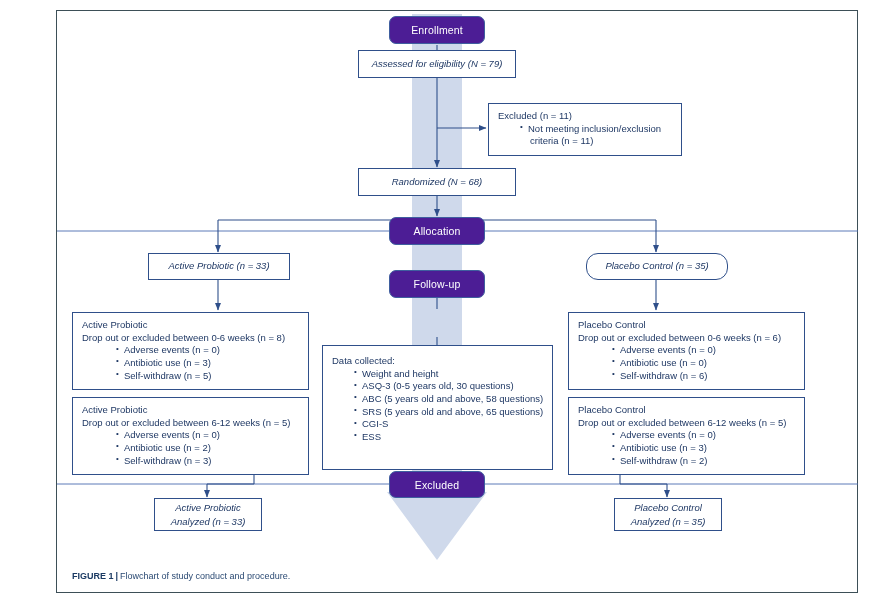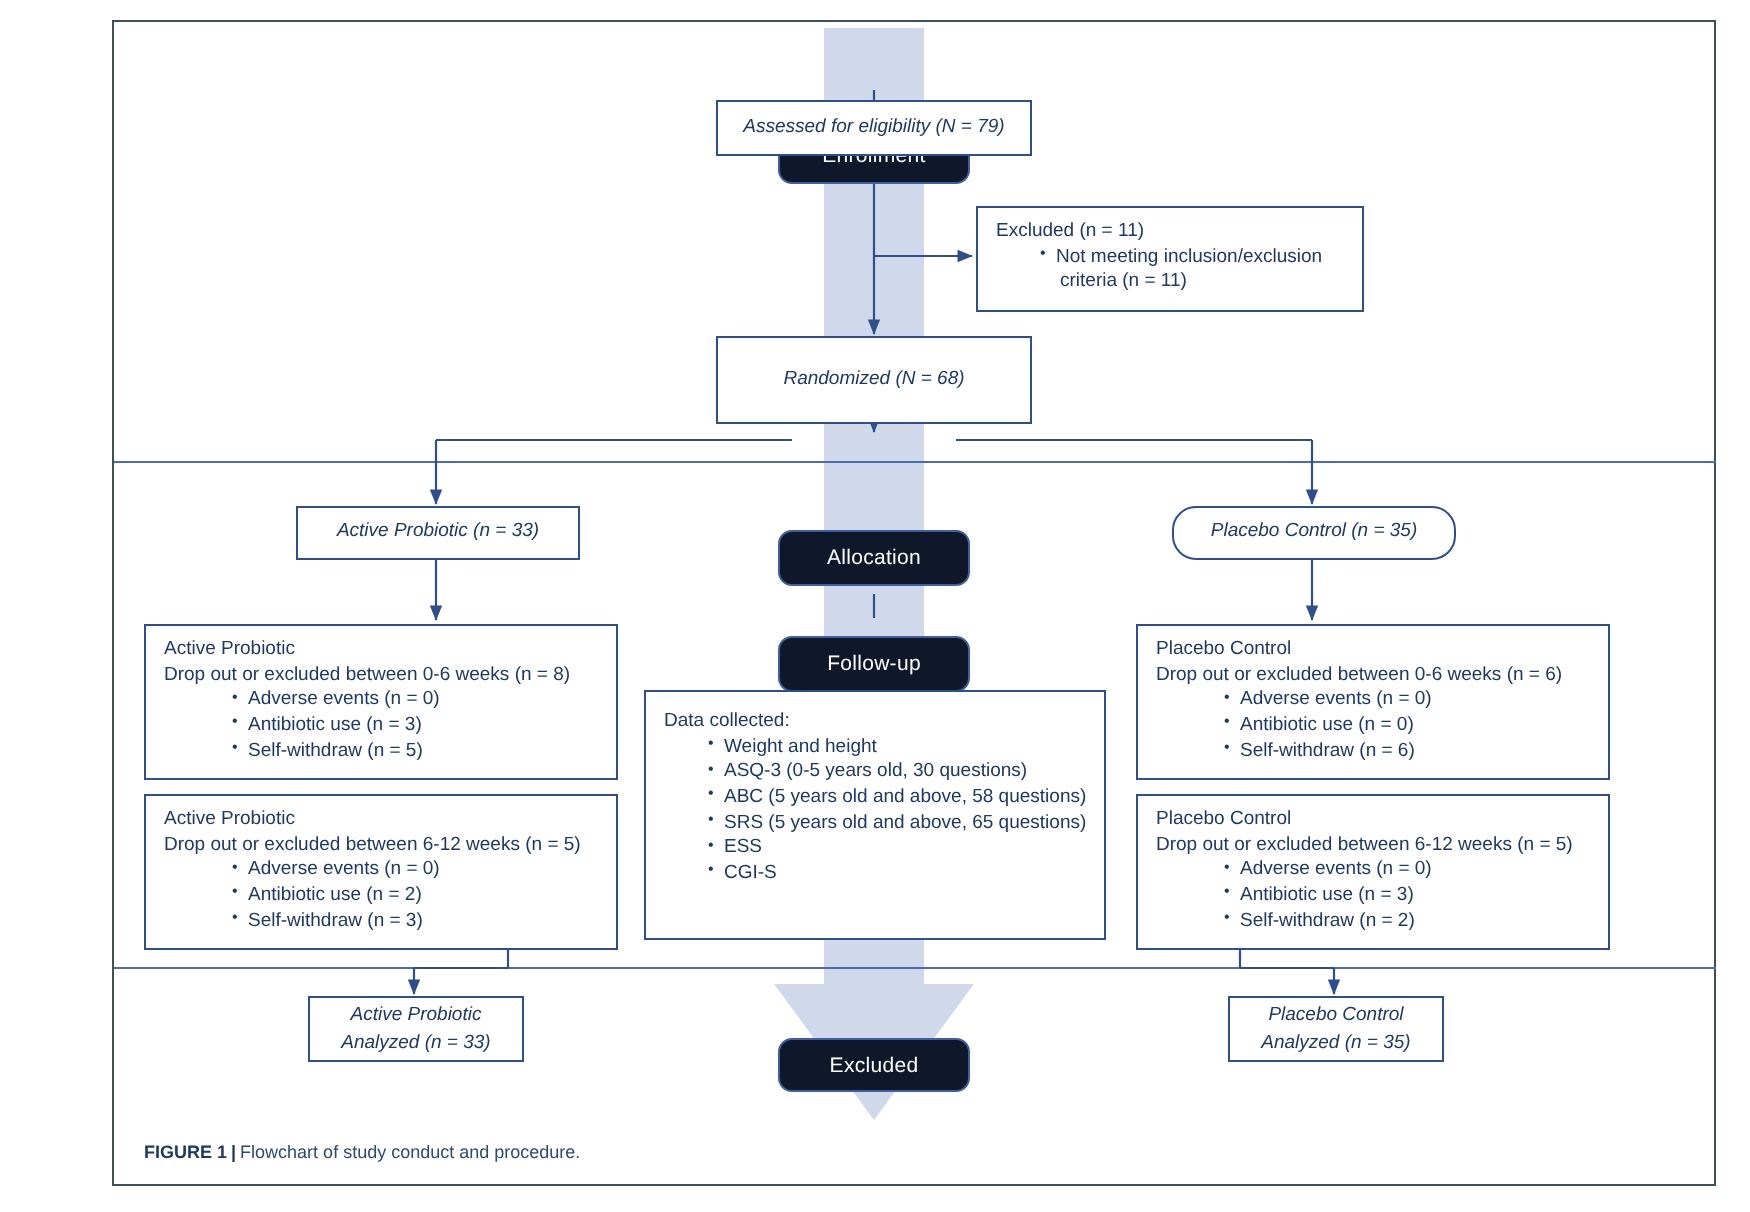--- a/index.html
+++ b/index.html
@@ -56,32 +56,31 @@
     position: absolute;
     left: 0; top: 0;
     width: 875px;
     height: 606px;
     pointer-events: none;
   }
 
   
   .stage {
     position: absolute;
-    background: #0f172a;
+    background: #4c1d95;
     border: 1px solid #3f5f9f;
     border-radius: 7px;
     color: #ffffff;
     font-size: 10.5px;
     display: flex;
     align-items: center;
     justify-content: center;
     text-align: left;
     box-sizing: border-box;
     letter-spacing: 0.15px;
-    margin-top: 48px;
   }
 
   
   .box {
     position: absolute;
     background: #ffffff;
     border: 1px solid #2f4f8a;
     box-sizing: border-box;
     color: #1f3864;
     font-size: 9.5px;
@@ -215,21 +214,21 @@
       <span>Assessed for eligibility (N = 79)</span>
     </div>
 
     <div class="box padded" style="left:488px; top:103px; width:194px; height:53px;">
       <span class="box-title">Excluded (n = 11)</span>
       <ul class="bullets" style="padding-left:22px;">
         <li style="white-space:normal; line-height:1.3;">Not meeting inclusion/exclusion<br><span style="display:inline-block; padding-left:2px;">criteria (n = 11)</span></li>
       </ul>
     </div>
 
-    <div class="box centered" style="left:358px; top:168px; width:158px; height:44px;">
+    <div class="box centered" style="left:358px; top:168px; width:158px; height:28px;">
       <span>Randomized (N = 68)</span>
     </div>
 
     <div class="box centered" style="left:148px; top:253px; width:142px; height:27px;">
       <span>Active Probiotic (n = 33)</span>
     </div>
 
     <div class="box centered" style="left:586px; top:253px; width:142px; height:27px;border-radius:12px;">
       <span>Placebo Control (n = 35)</span>
     </div>
@@ -274,22 +273,22 @@
       </ul>
     </div>
 
     <div class="box padded" style="left:322px; top:345px; width:231px; height:125px; padding-top:9px;">
       <span class="box-title">Data collected:</span>
       <ul class="bullets indent-sm">
         <li>Weight and height</li>
         <li>ASQ-3 (0-5 years old, 30 questions)</li>
         <li>ABC (5 years old and above, 58 questions)</li>
         <li>SRS (5 years old and above, 65 questions)</li>
+        <li>CGI-S</li>
         <li>ESS</li>
-        <li>CGI-S</li>
       </ul>
     </div>
 
     <div class="box centered" style="left:154px; top:498px; width:108px; height:33px;">
       <div class="two-line">
         <span>Active Probiotic</span><br>
         <span>Analyzed (n = 33)</span>
       </div>
     </div>
 

